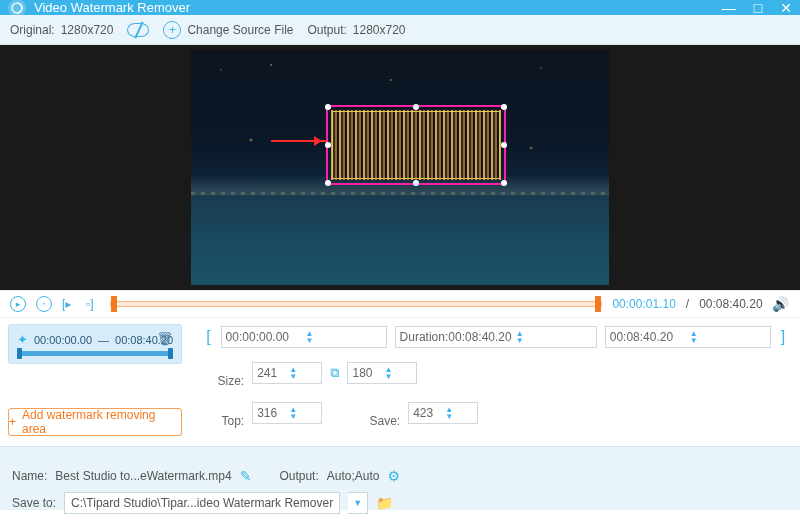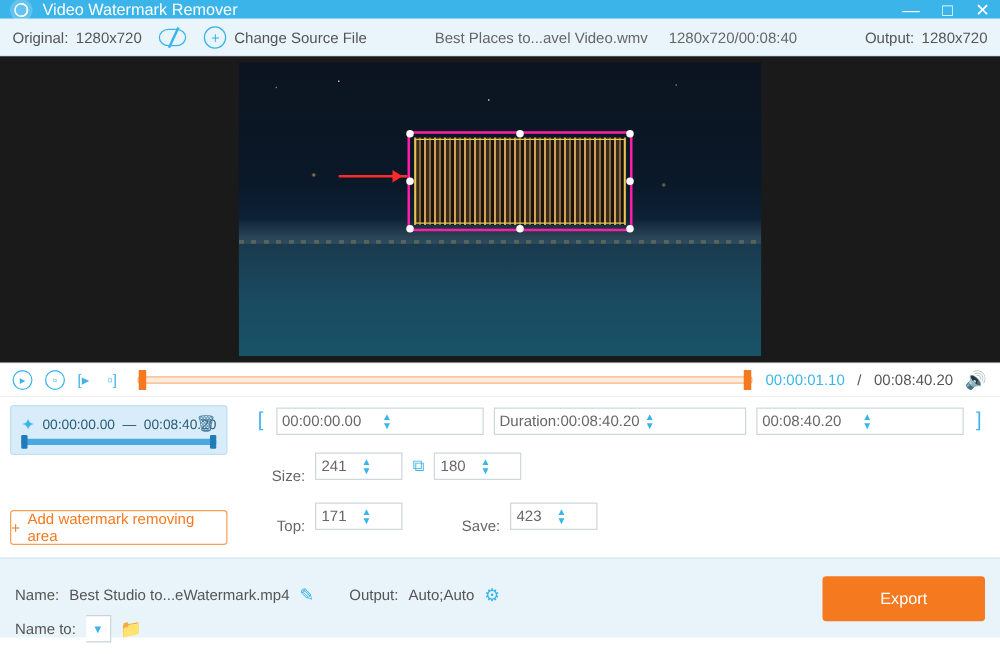--- a/index.html
+++ b/index.html
@@ -94,25 +94,20 @@
 <div class="toolbar">
   <div class="seg">
     <span>Original:</span>
     <span>1280x720</span>
   </div>
   <div class="eye"></div>
   <div class="seg">
     <div class="circle-plus">+</div>
     <span>Change Source File</span>
   </div>
-  <div class="center">
-    <span>Best Places to...avel Video.wmv</span>
-    &nbsp;&nbsp;&nbsp;
-    <span>1280x720/00:08:40</span>
-  </div>
   <div class="seg">
     <span>Output:</span>
     <span>1280x720</span>
   </div>
 </div>
 
 <div class="video-area">
   <div class="video-frame">
     <div class="sky"></div>
     <div class="shore"></div>
@@ -206,21 +201,21 @@
           <span>180</span>
           <div class="spin">
             <span>▲</span>
             <span>▼</span>
           </div>
         </div>
     </div>
     <div class="pr-row">
       <span class="lbl2">Top:</span>
       <div class="numbox sm">
-          <span>171</span>
+          <span>316</span>
           <div class="spin">
             <span>▲</span>
             <span>▼</span>
           </div>
         </div>
       <span style="width:22px"></span>
       <span class="lbl2">Save:</span>
       <div class="numbox sm">
           <span>423</span>
           <div class="spin">
@@ -237,21 +232,21 @@
     <div class="brow">
       <span>Name:</span>
       <span>Best Studio to...eWatermark.mp4</span>
       <span class="pencil-ic">✎</span>
       <span style="width:12px"></span>
       <span>Output:</span>
       <span>Auto;Auto</span>
       <span class="gear-ic">⚙</span>
     </div>
     <div class="brow">
-      <span>Name to:</span>
+      <span>Save to:</span>
+      <div class="pathbox">
+          <span>C:\Tipard Studio\Tipar...ideo Watermark Remover</span>
+        </div>
       <div class="dd">▼</div>
       <span class="folder-ic">📁</span>
     </div>
   </div>
-  <div class="export">
-      <span>Export</span>
-    </div>
 </div>
 
 </body></html>

